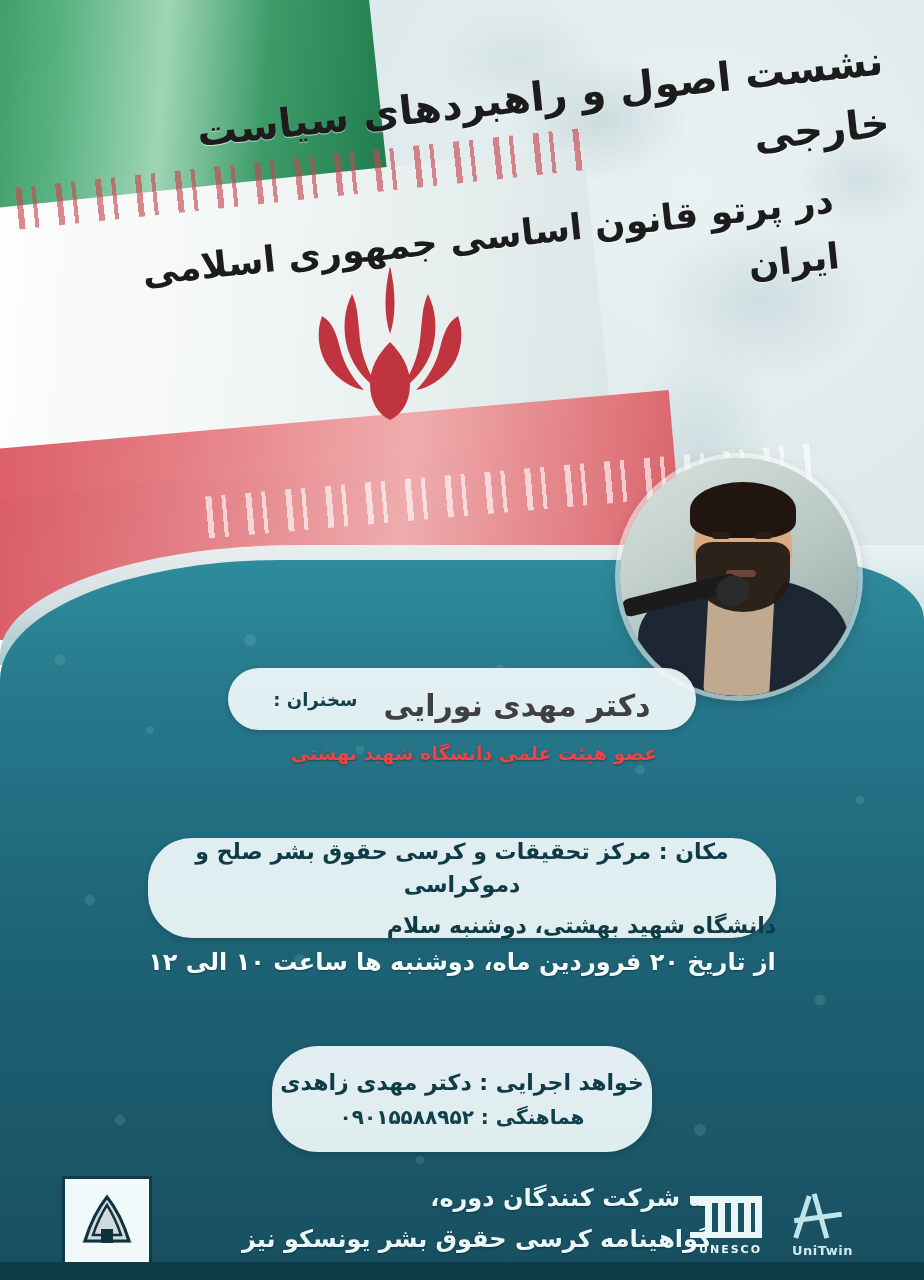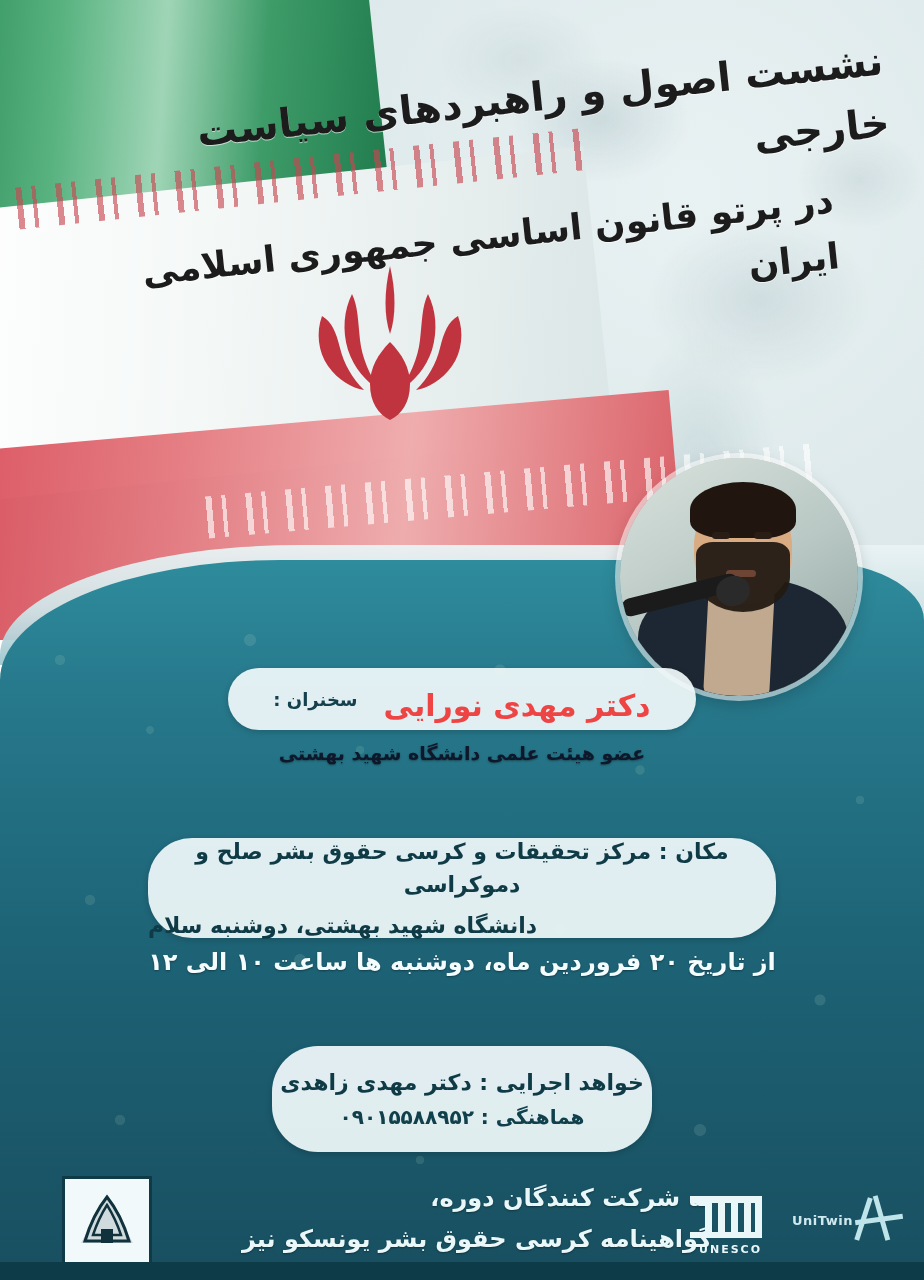--- a/index.html
+++ b/index.html
@@ -164,31 +164,31 @@
     text-align:center;
     box-shadow:0 2px 6px rgba(0,0,0,.18);
     z-index:8;
   }
   .speakerPill{
     left:228px;top:668px;width:468px;height:62px;
     display:flex;align-items:center;justify-content:center;gap:26px;
     border-radius:34px;
   }
   .spkLabel{font-size:18px;color:#14414d;font-weight:600;}
-  .spkName{font-size:30px;font-weight:700;color:#ef4444;margin-top:12px;}
+  .spkName{font-size:30px;font-weight:700;color:#404040;margin-top:12px;}
   .spkSub{
-    position:absolute;left:228px;top:742px;width:468px;
-    text-align:center;font-size:19px;color:#0f172a;font-weight:600;
+    position:absolute;left:240px;top:742px;width:468px;
+    text-align:center;font-size:19px;color:#ef4444;font-weight:600;
     text-shadow:0 1px 2px rgba(0,0,0,.35);
     z-index:8;
   }
 
   .placePill{
     left:148px;top:838px;width:628px;height:100px;
-    display:flex;flex-direction:column;align-items:flex-end;justify-content:center;gap:8px;
+    display:flex;flex-direction:column;align-items:flex-start;justify-content:center;gap:8px;
     border-radius:44px;
   }
   .placeLine{font-size:22px;font-weight:700;color:#0f3b47;line-height:1.5;}
   .dateLine{
     position:absolute;left:148px;top:948px;width:628px;text-align:center;
     font-size:24px;font-weight:700;color:#f4fcfd;
     text-shadow:0 1px 2px rgba(0,0,0,.35);
     z-index:8;
   }
 
@@ -224,21 +224,21 @@
   .unescoTemple i:nth-child(2){left:15px;}
   .unescoTemple i:nth-child(3){left:28px;}
   .unescoTemple i:nth-child(4){left:41px;}
   .unescoTemple i:nth-child(5){left:54px;}
   .unescoTemple b{position:absolute;bottom:2px;left:0;width:72px;height:6px;background:#eaf7f9;display:block;}
   .unescoTemple u{position:absolute;top:0;left:0;width:72px;height:7px;background:#eaf7f9;display:block;}
   .unescoText{font-size:11px;letter-spacing:2px;margin-top:3px;font-weight:700;}
 
   .uniTwinLogo{
     position:absolute;left:792px;top:1182px;width:78px;height:76px;z-index:9;
-    display:flex;flex-direction:row;align-items:center;justify-content:flex-end;color:#cfeaef;
+    display:flex;flex-direction:column;align-items:flex-end;justify-content:flex-end;color:#cfeaef;
   }
   .uniTwinMark{width:54px;height:50px;position:relative;}
   .uniTwinMark span{position:absolute;background:#bfe4ea;}
   .uniTwinMark span:nth-child(1){left:8px;top:2px;width:5px;height:44px;transform:rotate(18deg);}
   .uniTwinMark span:nth-child(2){left:26px;top:0;width:5px;height:46px;transform:rotate(-16deg);}
   .uniTwinMark span:nth-child(3){left:2px;top:22px;width:48px;height:5px;transform:rotate(-8deg);}
   .uniTwinText{font-size:13px;font-weight:700;letter-spacing:.5px;}
 
   
   .bottomStrip{

